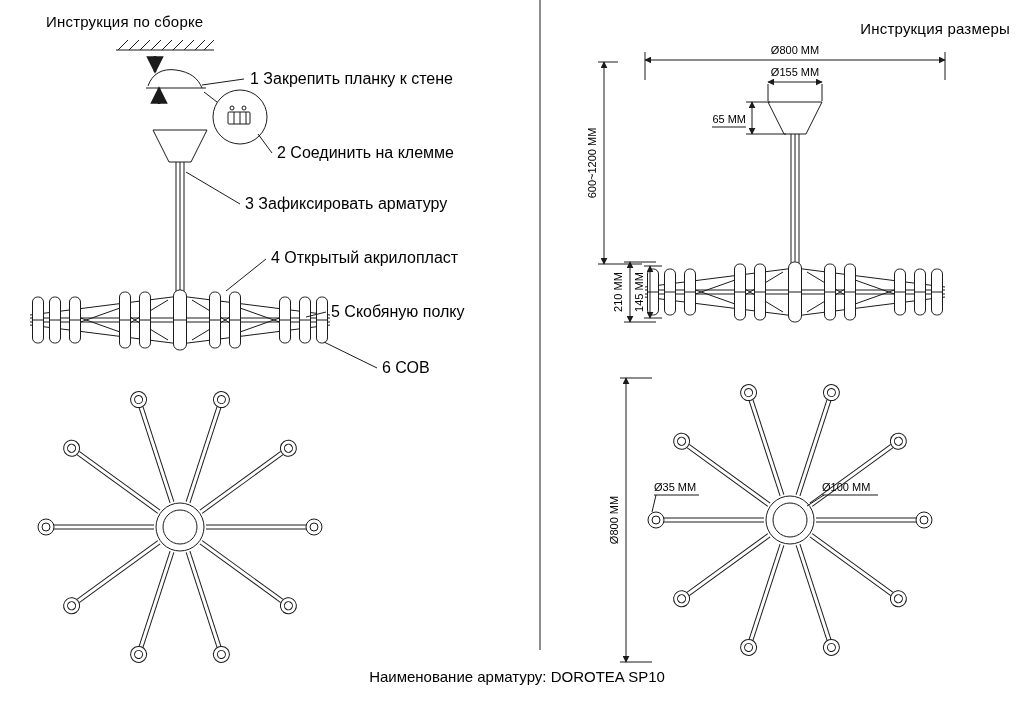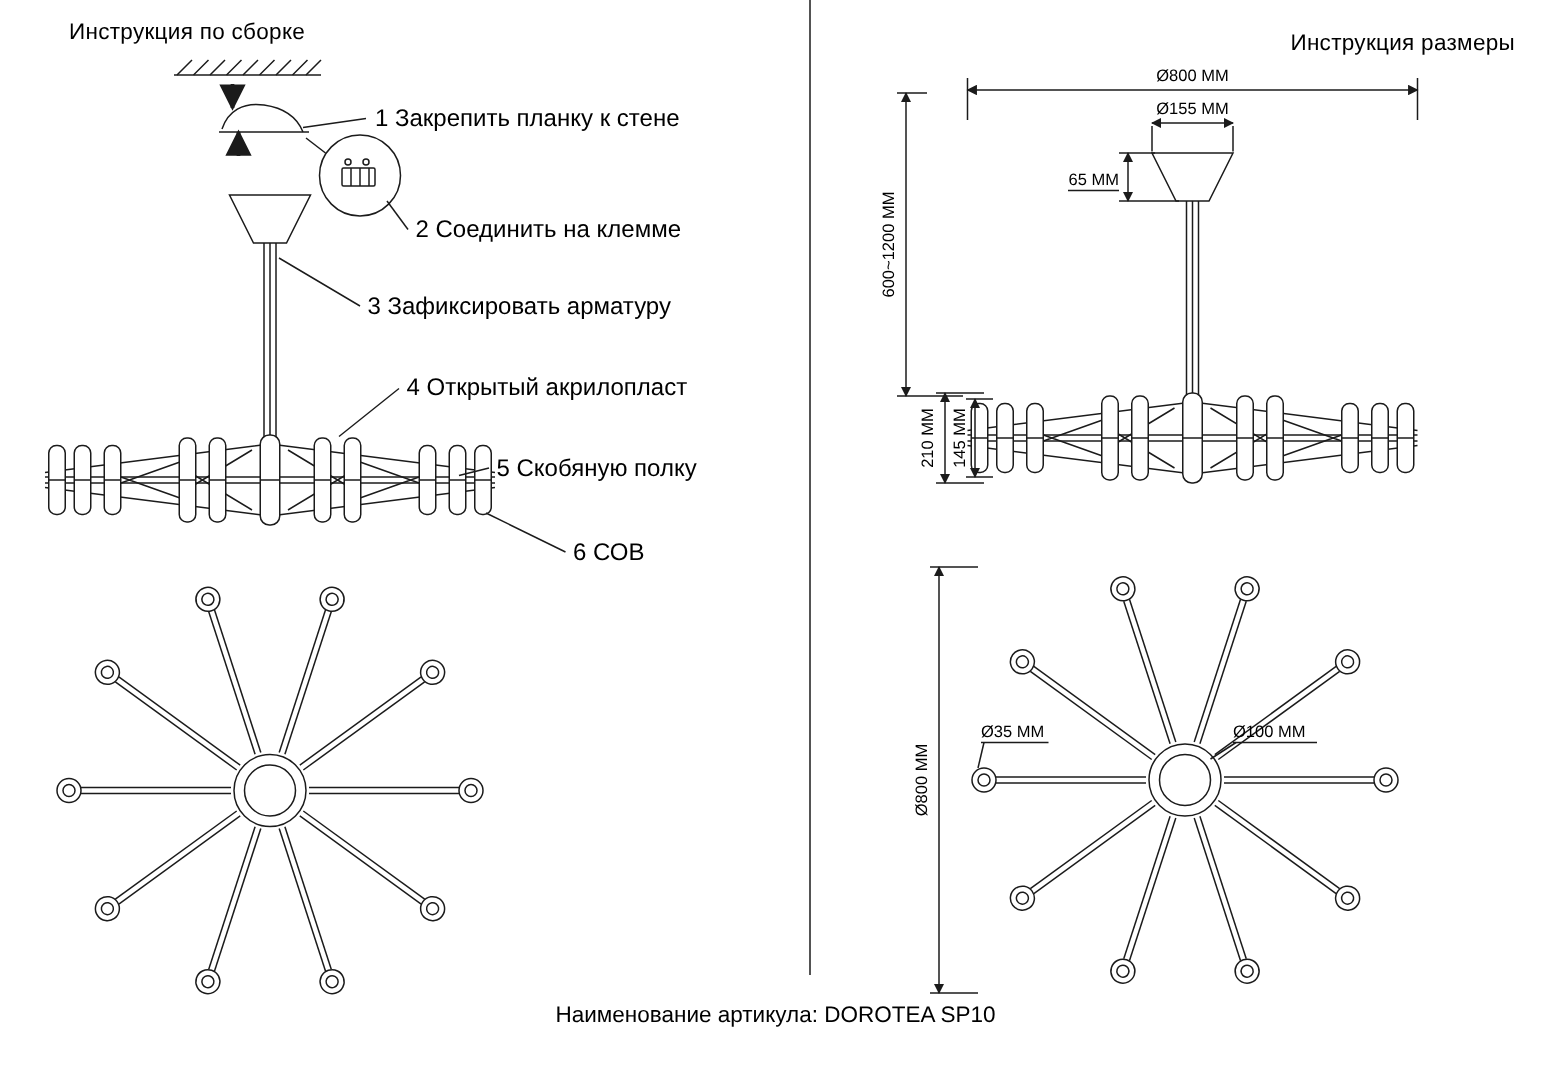--- a/index.html
+++ b/index.html
@@ -181,14 +181,14 @@
       <text class="dimtext" x="746" y="123" text-anchor="end">65 ММ</text>
       <text class="dimtext" x="596" y="163" text-anchor="middle" transform="rotate(-90 596 163)">600~1200 ММ</text>
       <text class="dimtext" x="622" y="292" text-anchor="middle" transform="rotate(-90 622 292)">210 ММ</text>
       <text class="dimtext" x="643" y="292" text-anchor="middle" transform="rotate(-90 643 292)">145 ММ</text>
       <text class="dimtext" x="618" y="520" text-anchor="middle" transform="rotate(-90 618 520)">Ø800 ММ</text>
       <text class="dimtext" x="654" y="491">Ø35 ММ</text>
       <text class="dimtext" x="822" y="491">Ø100 ММ</text>
     </g>
   </svg>
 
-  <div class="footer">Наименование артикула: DOROTEA SP10</div>
+  <div class="footer">Наименование арматуру: DOROTEA SP10</div>
 </div>
 
 </body></html>

